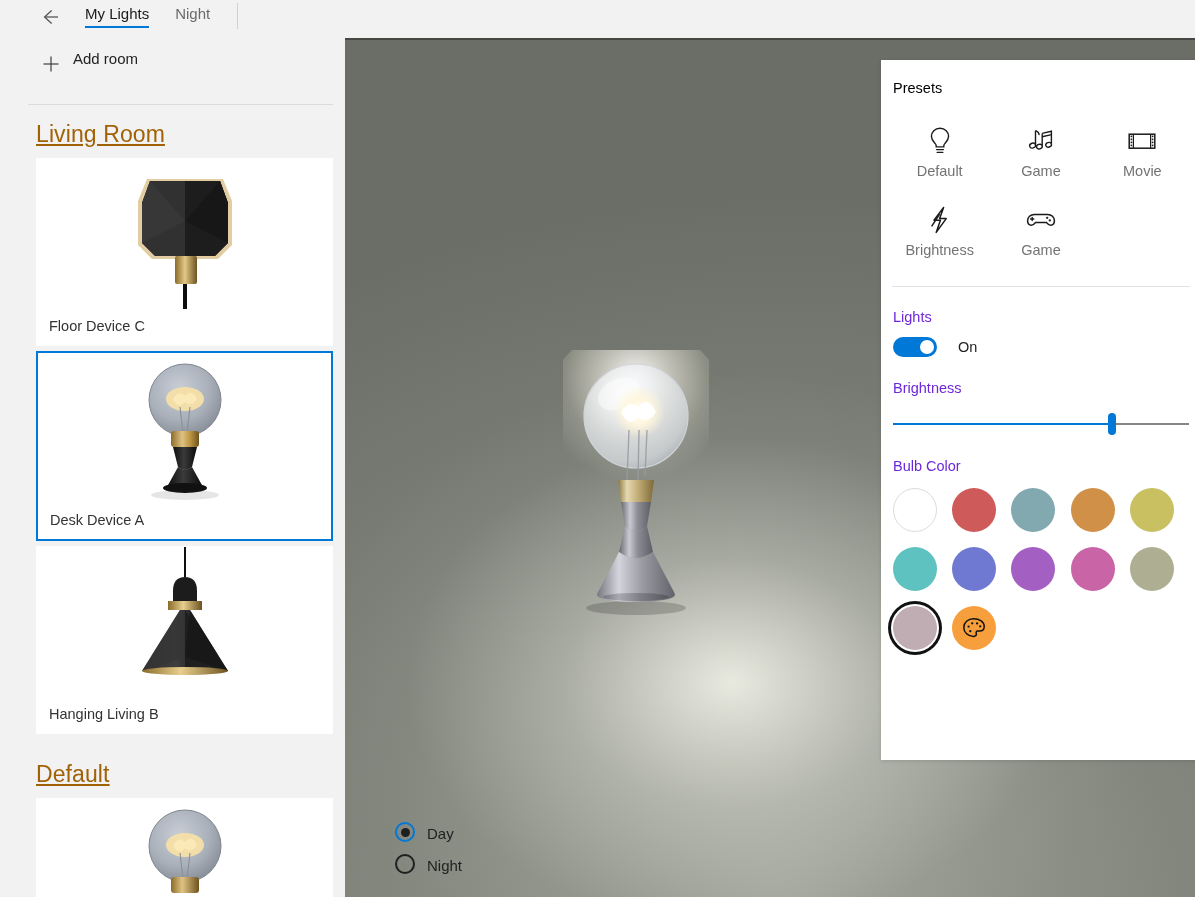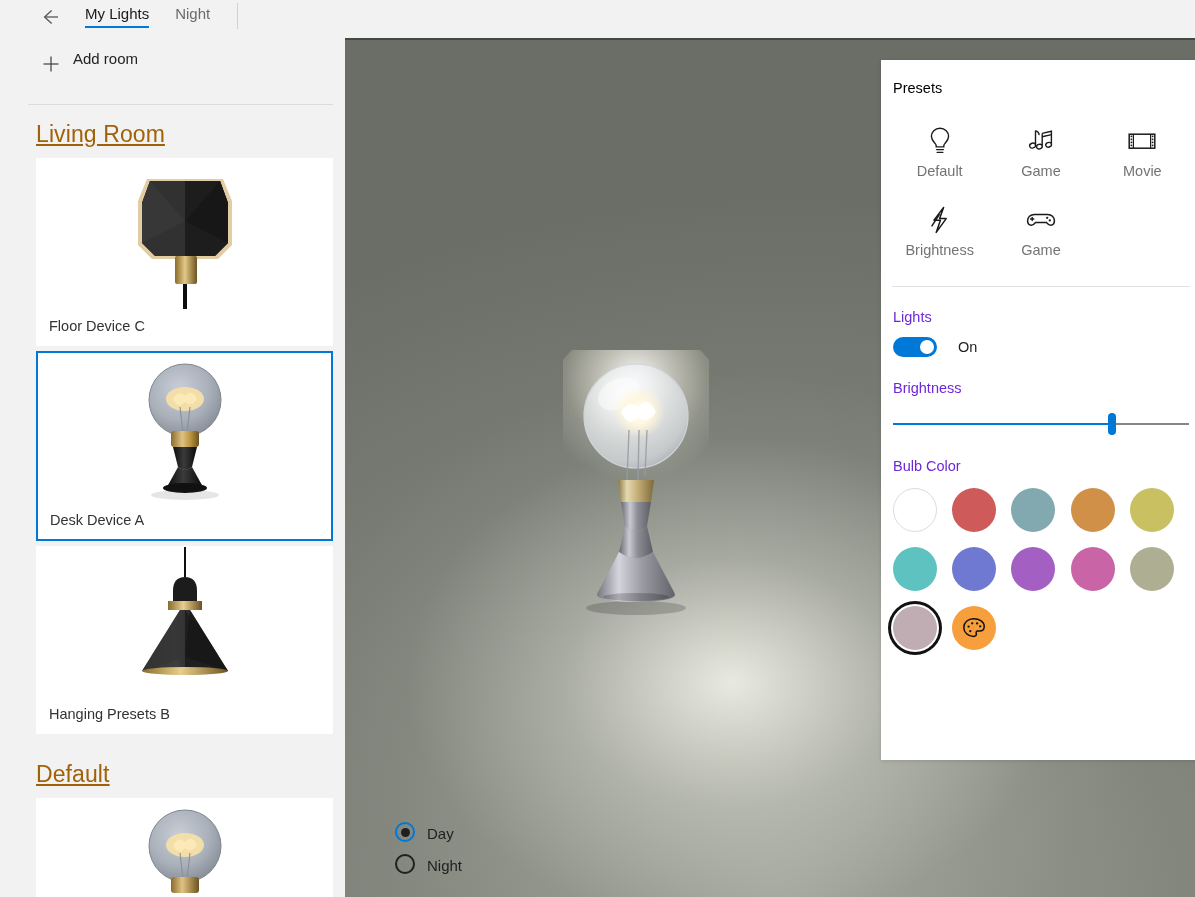--- a/index.html
+++ b/index.html
@@ -425,21 +425,21 @@
           <line x1="75" y1="0" x2="75" y2="30" stroke="#0f0f0f" stroke-width="2"></line>
           <path d="M63 44 q0 -14 12 -14 q12 0 12 14 L87 54 L63 54 Z" fill="#1c1c1c"></path>
           <rect x="58" y="54" width="34" height="9" fill="url(#brassB)"></rect>
           <path d="M70 63 L80 63 L118 124 L32 124 Z" fill="url(#shadeB)"></path>
           <path d="M75 63 L118 124 L75 124 Z" fill="#1f1f1f"></path>
           <path d="M70 63 L75 110 L32 124 Z" fill="#353535" opacity="0.75"></path>
           <path d="M80 63 L75 110 L118 124 Z" fill="#161616" opacity="0.7"></path>
           <ellipse cx="75" cy="124" rx="43" ry="4" fill="url(#brassB)"></ellipse>
         </svg>
       </div>
-      <div class="device-label">Hanging Presets B</div>
+      <div class="device-label">Hanging Living B</div>
     </div>
 
     <div class="room-title" style="padding-top:22px;">Default</div>
 
     <div class="device-card">
       <div class="device-thumb">
         <svg width="120" height="150" viewBox="0 0 120 150" aria-hidden="true">
           <defs>
             <radialGradient id="glassD" cx="42%" cy="35%" r="68%">
               <stop offset="0%" stop-color="#c9ced6"></stop>

